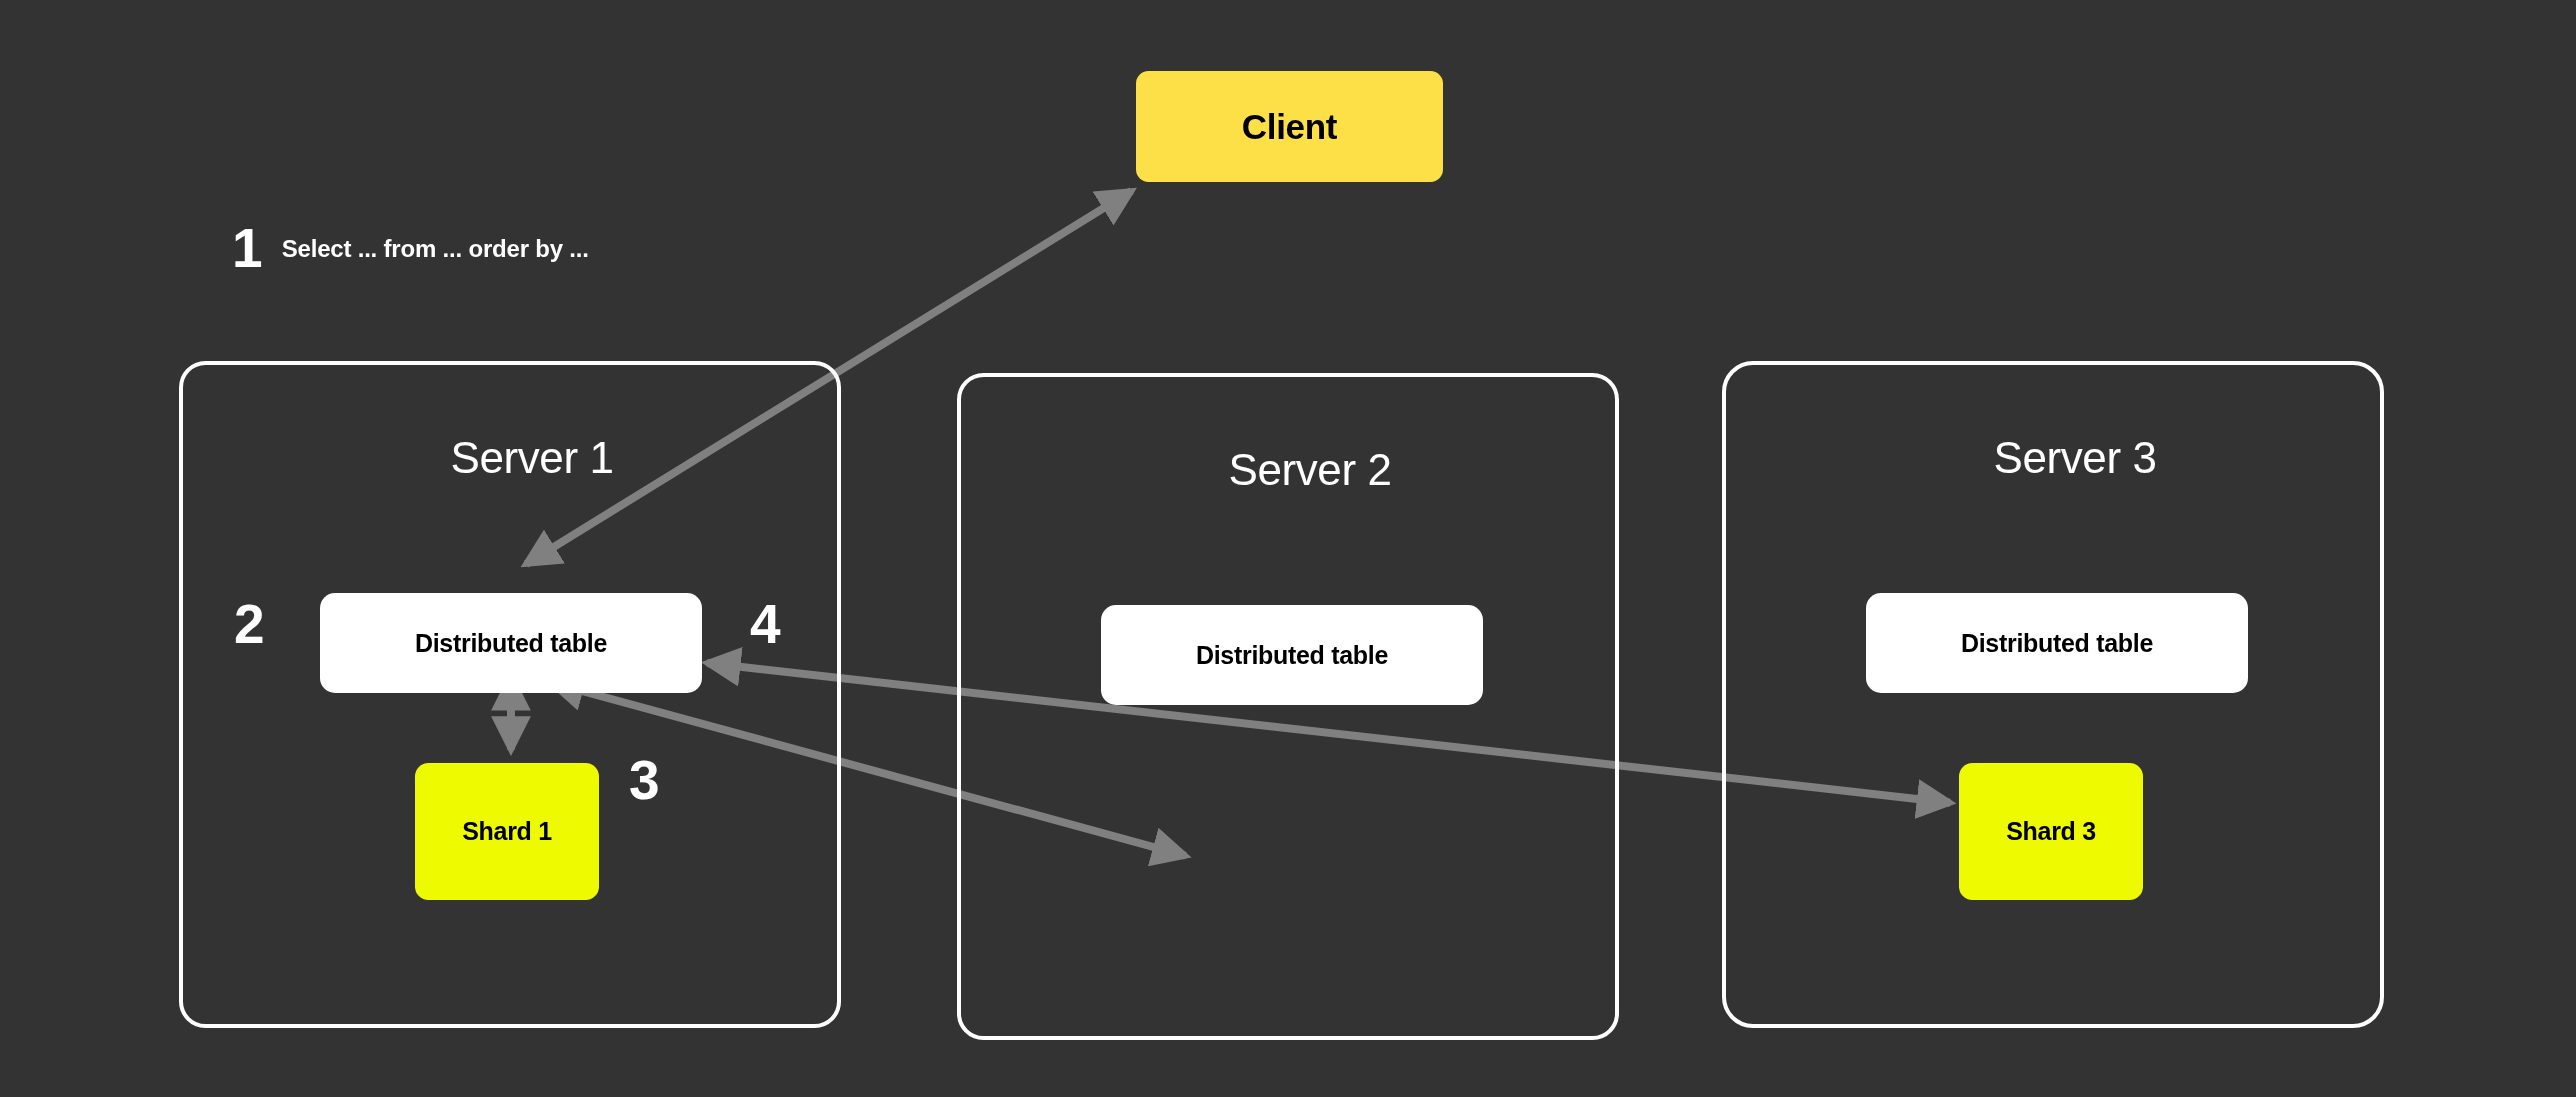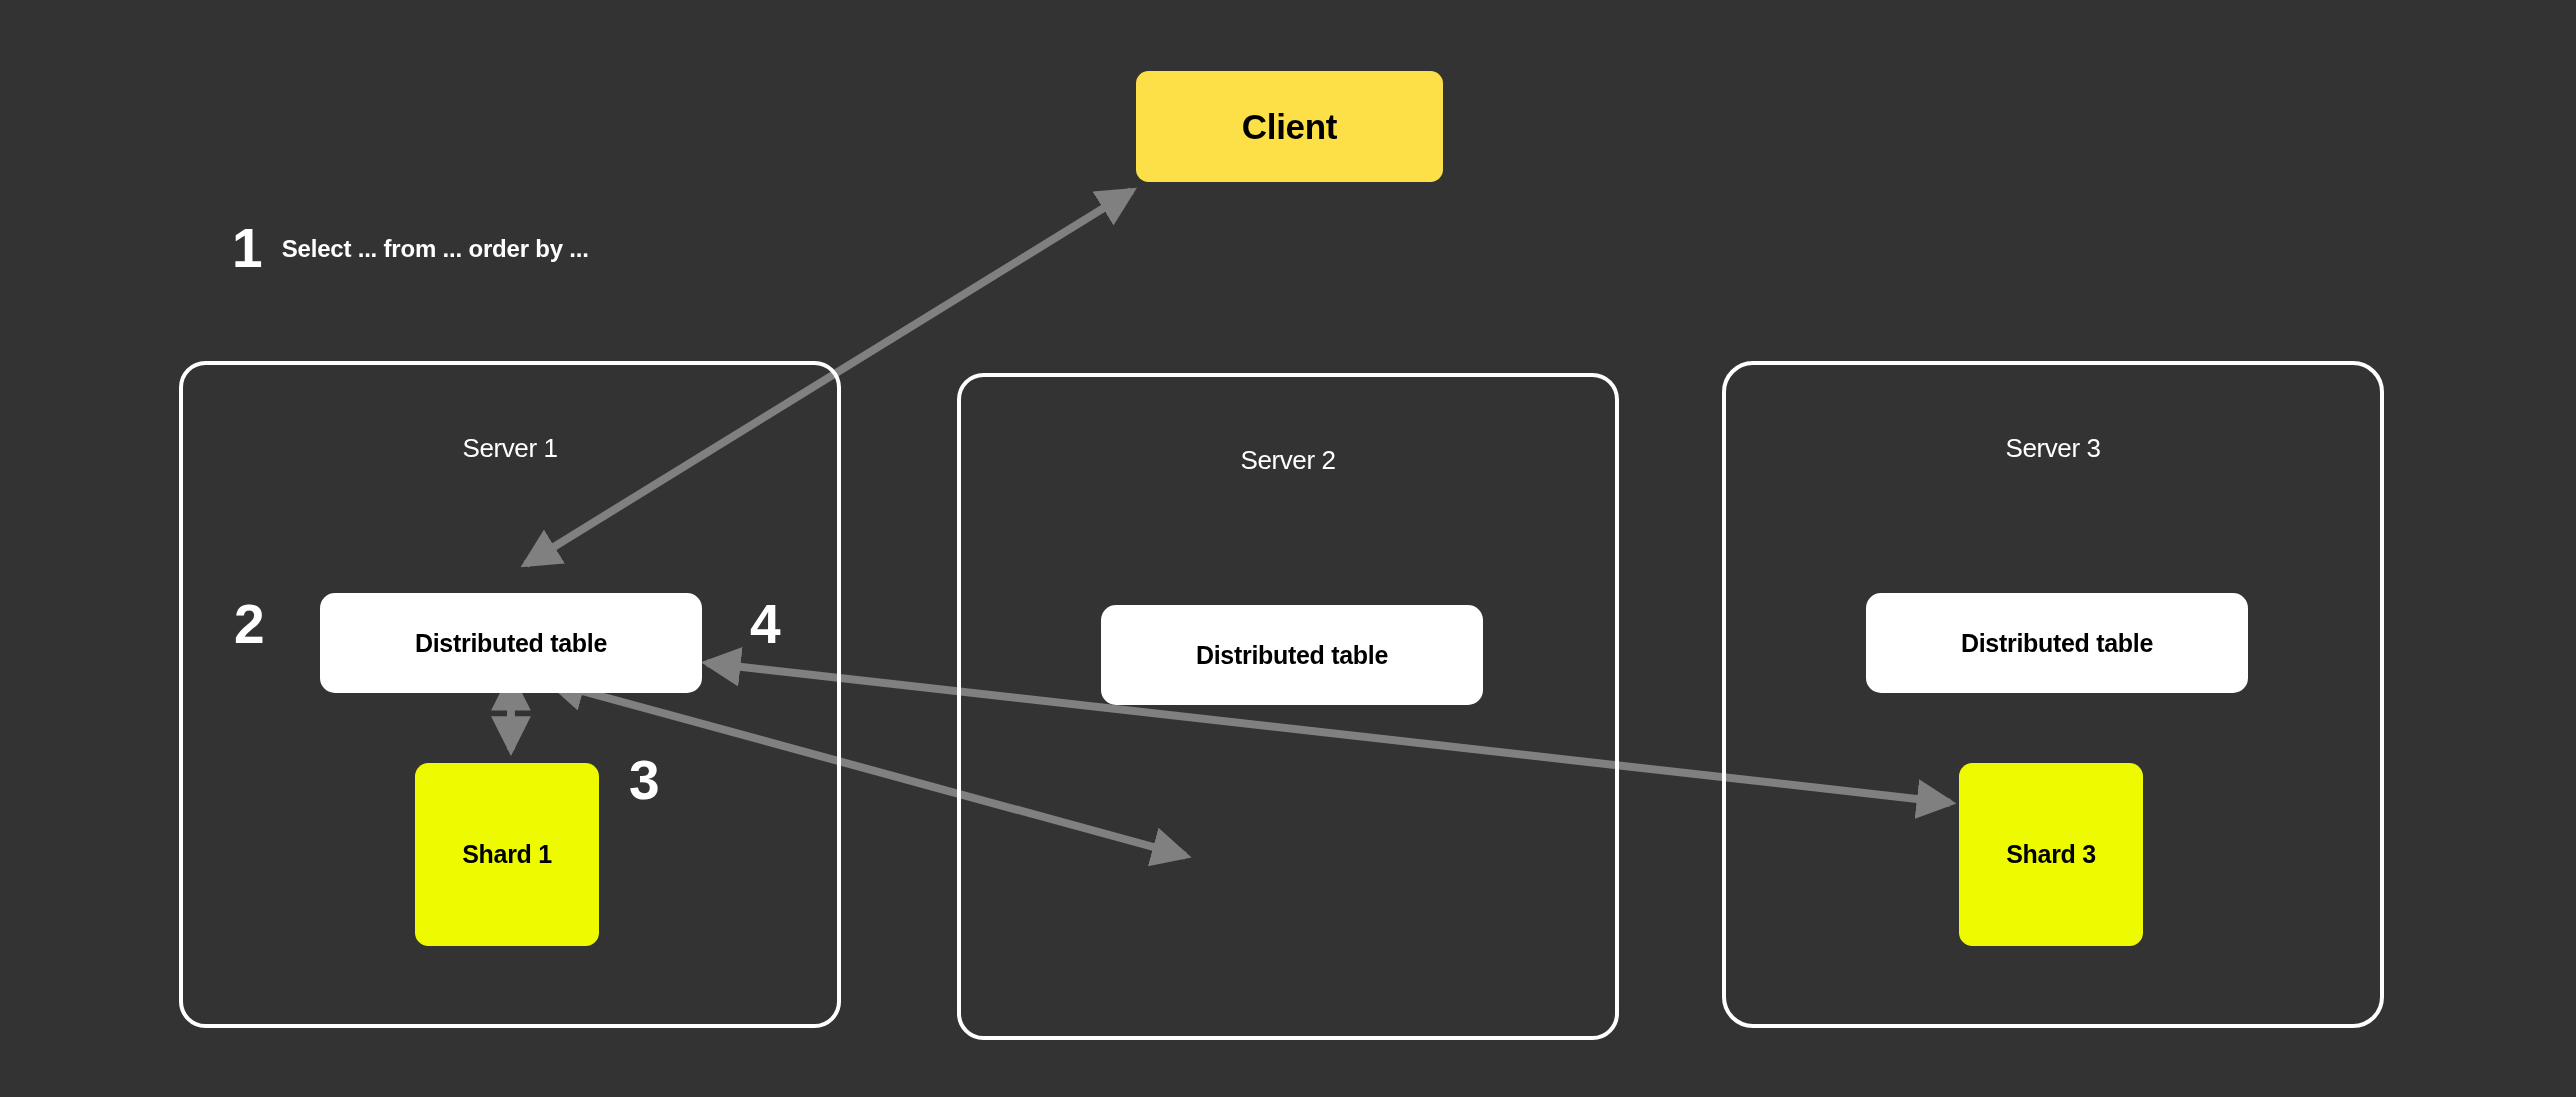--- a/index.html
+++ b/index.html
@@ -86,23 +86,24 @@
   #server-panel-2 { left: 957px; width: 662px; margin-top: 12px; }
   #server-panel-3 { left: 1722px; width: 662px; border-radius: 31px; }
 
   .server-title {
     position: absolute;
     top: 68px;
     left: 0;
     width: 100%;
     text-align: center;
     color: #ffffff;
-    font-size: 26px;
+    font-size: 44px;
     font-weight: normal;
     letter-spacing: -0.4px;
+    padding-left: 22px;
   }
 
   
   .dist-table {
     position: absolute;
     top: 228px;
     width: 382px;
     height: 100px;
     background: #ffffff;
     border-radius: 15px;
@@ -118,21 +119,21 @@
     font-size: 25px;
     font-weight: bold;
     letter-spacing: -0.3px;
   }
 
   
   .shard-box {
     position: absolute;
     top: 398px;
     width: 184px;
-    height: 183px;
+    height: 137px;
     background: #edfa00;
     border-radius: 13.3px;
     display: flex;
     align-items: center;
     justify-content: center;
   }
   #server-panel-1 .shard-box { left: 232px; }
   #server-panel-2 .shard-box { left: 237px; }
   #server-panel-3 .shard-box { left: 233px; }
   .shard-label {

